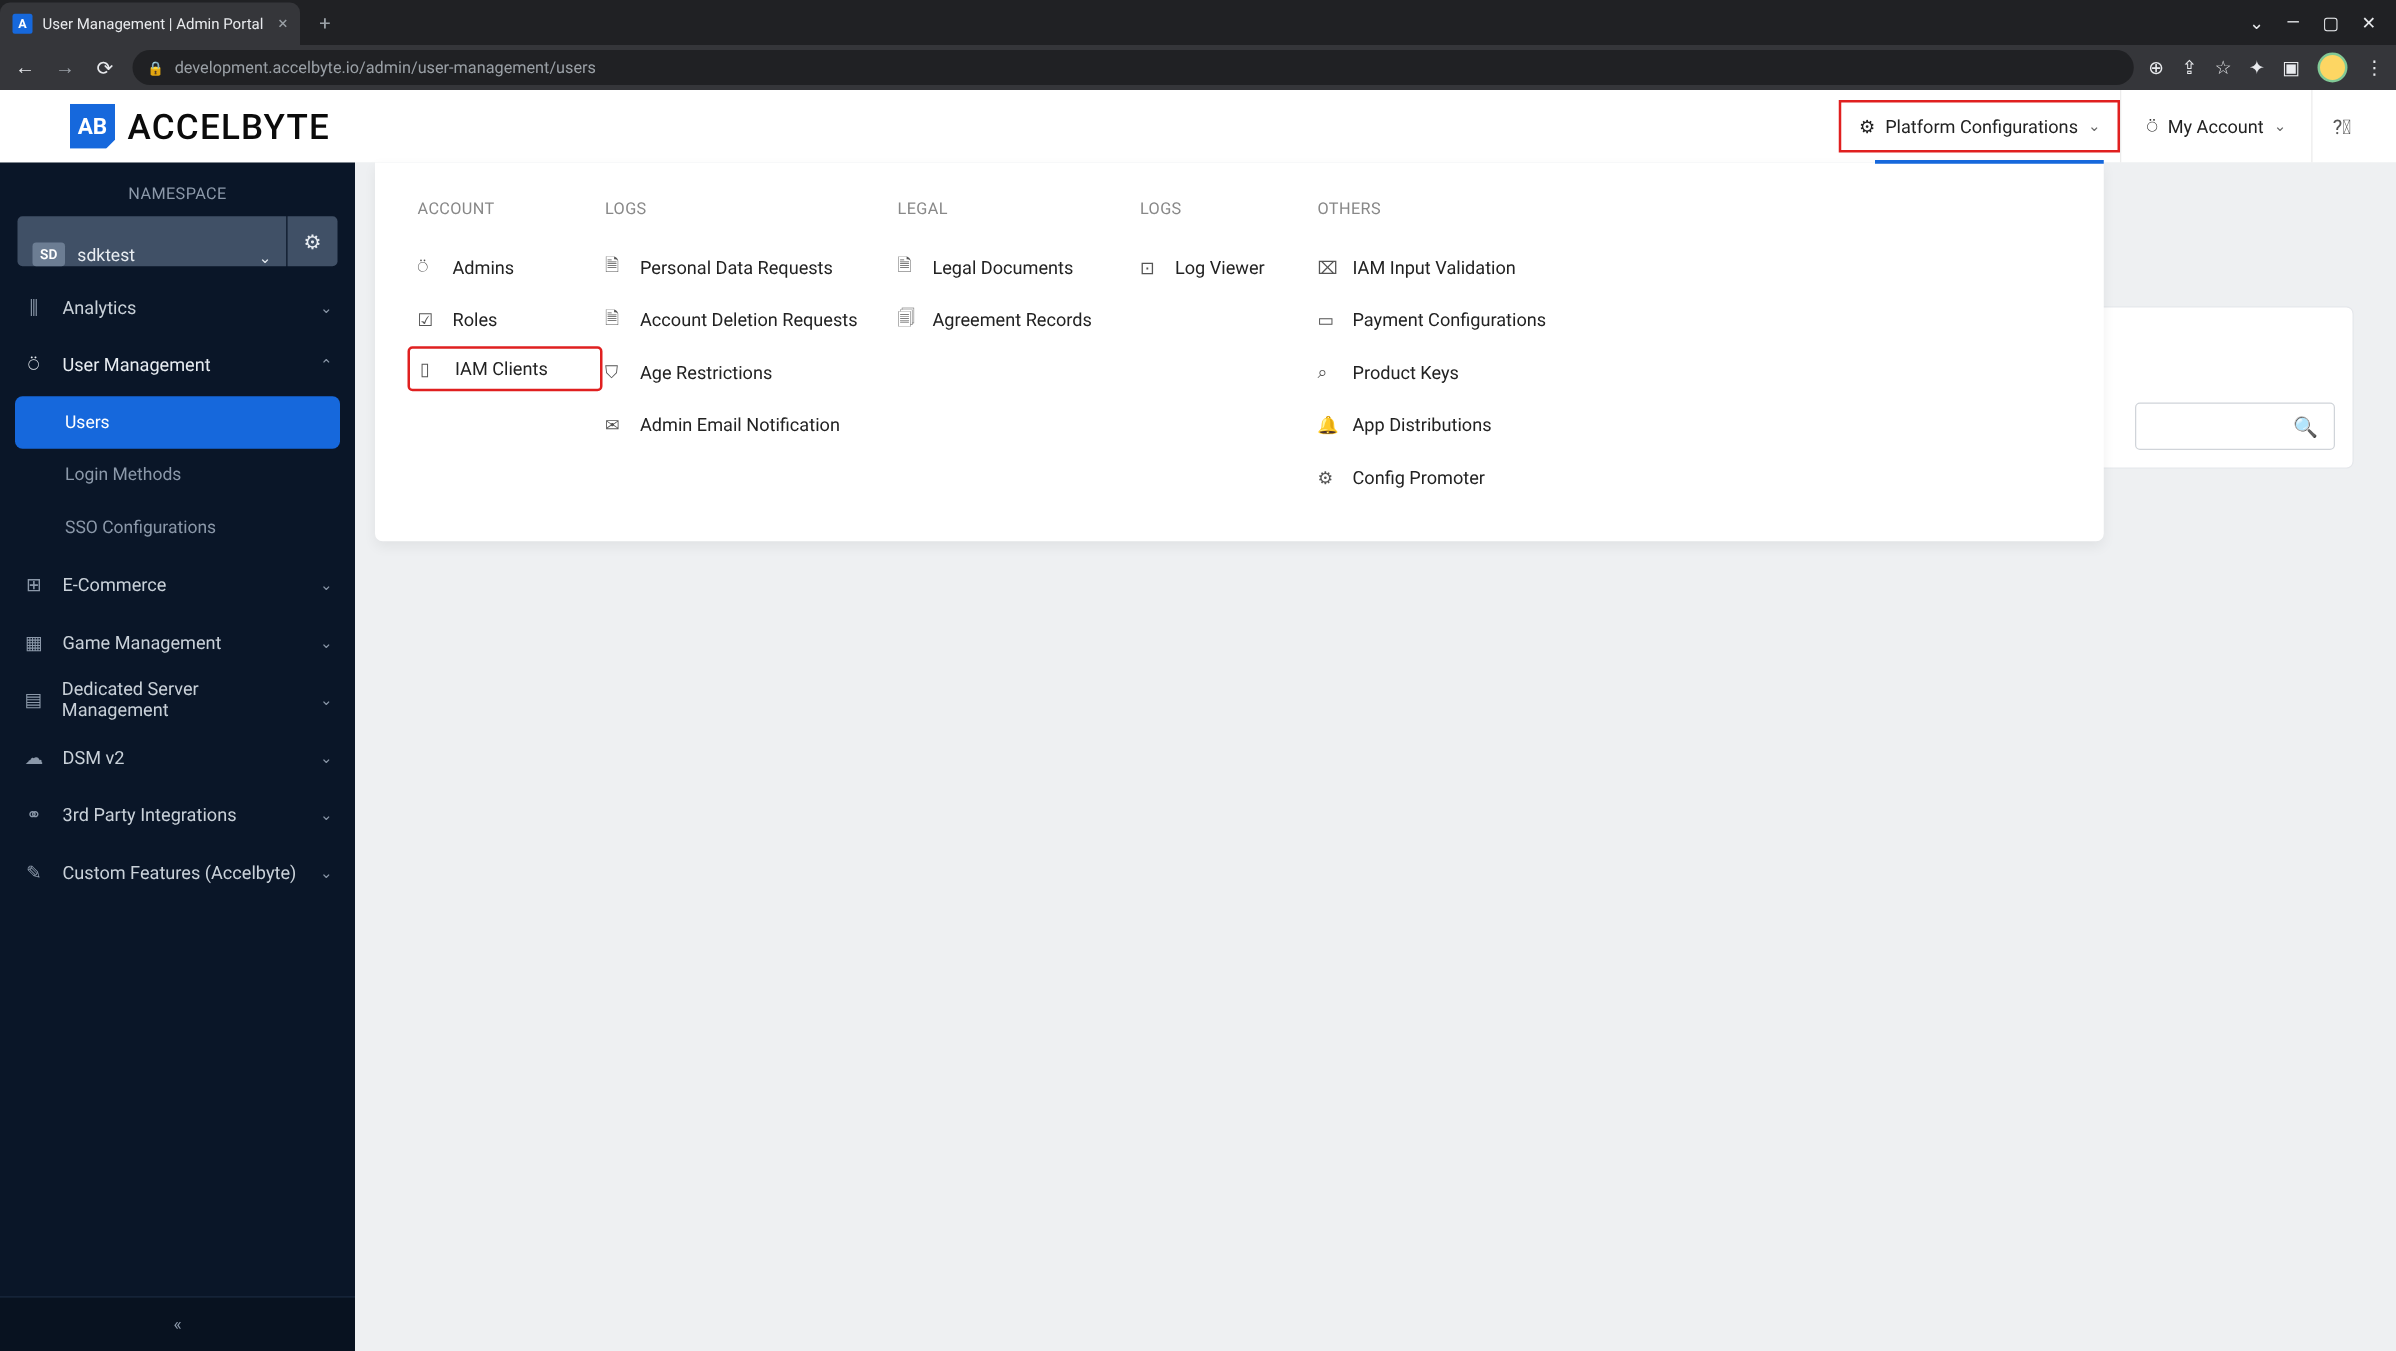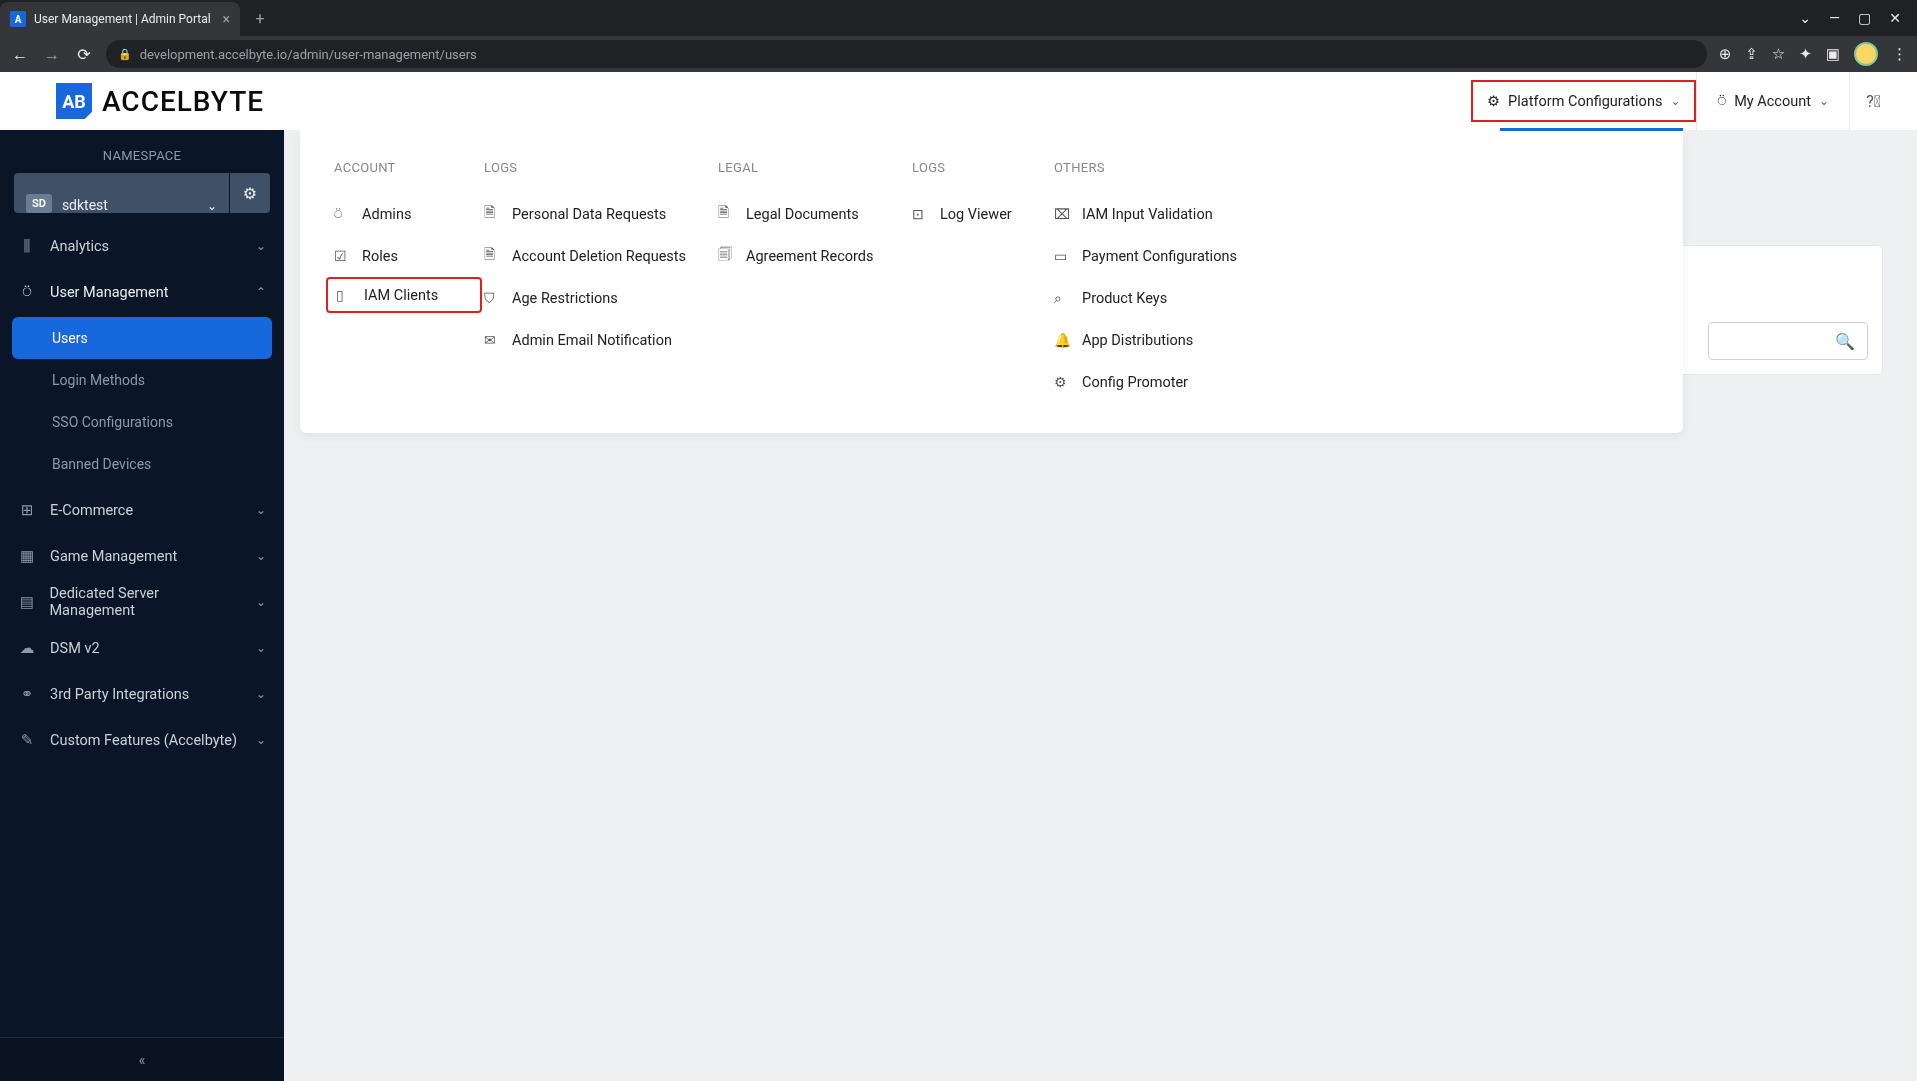--- a/index.html
+++ b/index.html
@@ -423,23 +423,20 @@
       <div class="subnav">
         <div class="subnav-item active">
           <span>Users</span>
         </div>
         <div class="subnav-item">
           <span>Login Methods</span>
         </div>
         <div class="subnav-item">
           <span>SSO Configurations</span>
         </div>
-        <div class="subnav-item">
-          <span>Banned Devices</span>
-        </div>
       </div>
 
       <div class="nav-item">
         <span class="icon">⊞</span>
         <span>E-Commerce</span>
         <span class="chev">⌄</span>
       </div>
       <div class="nav-item">
         <span class="icon">▦</span>
         <span>Game Management</span>

